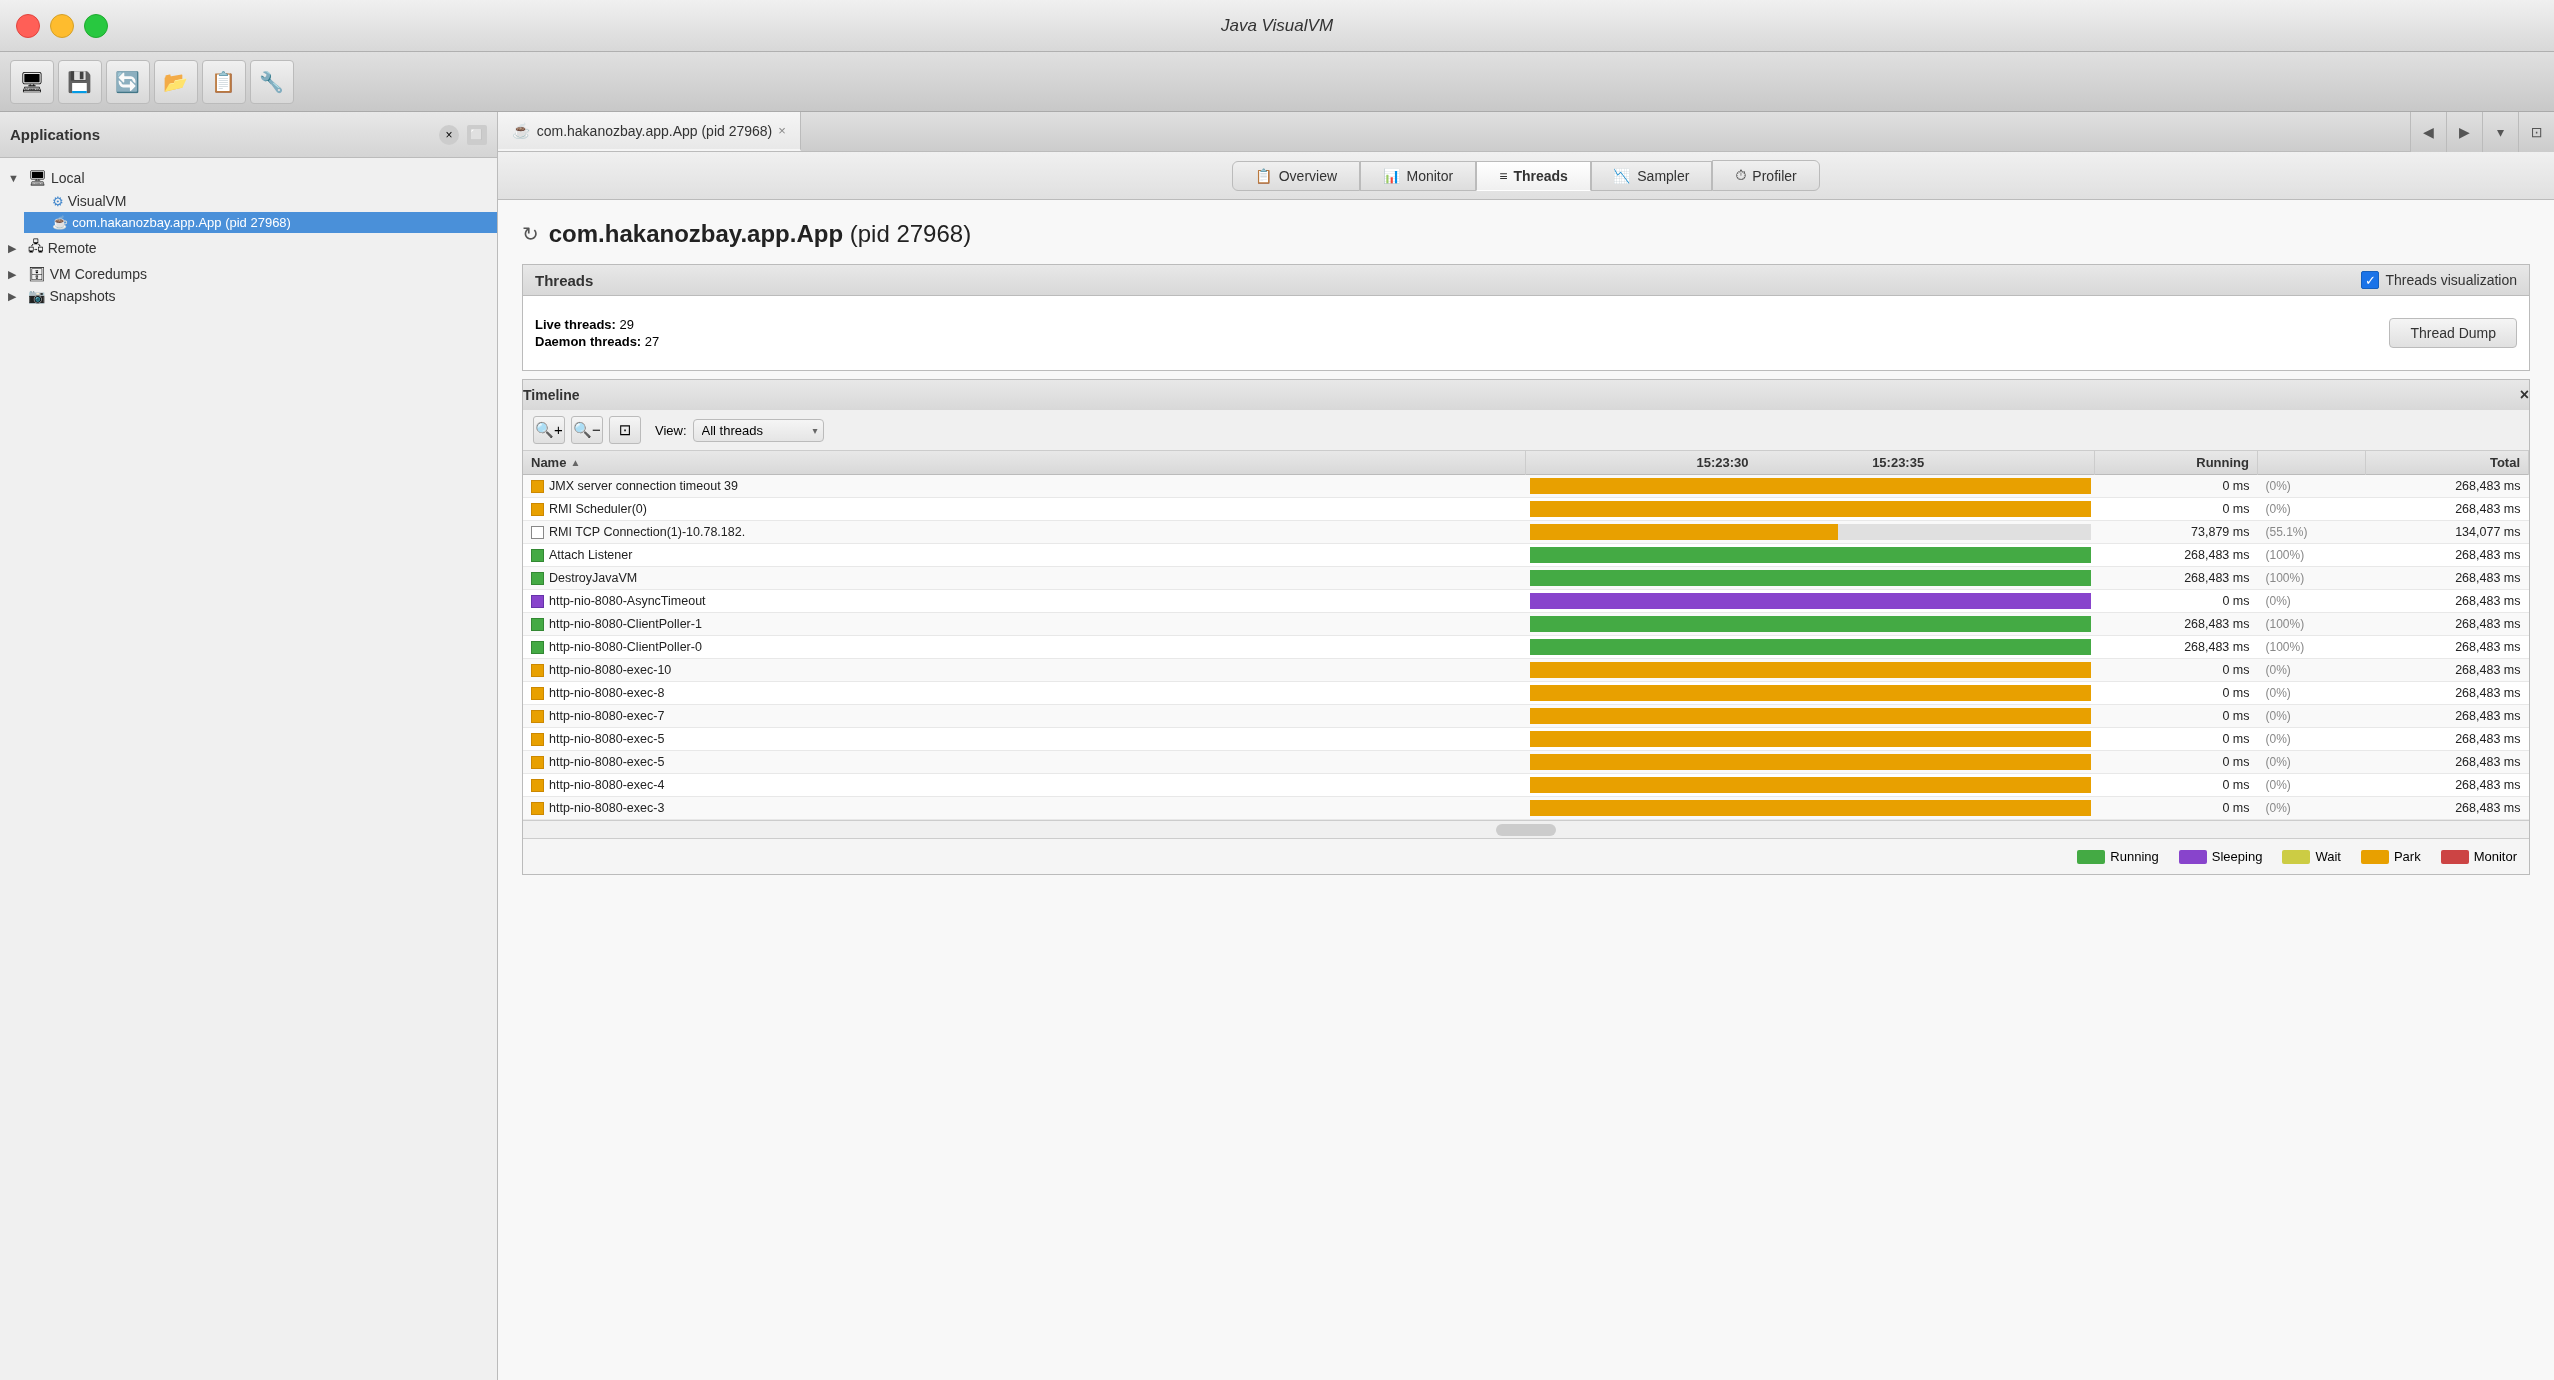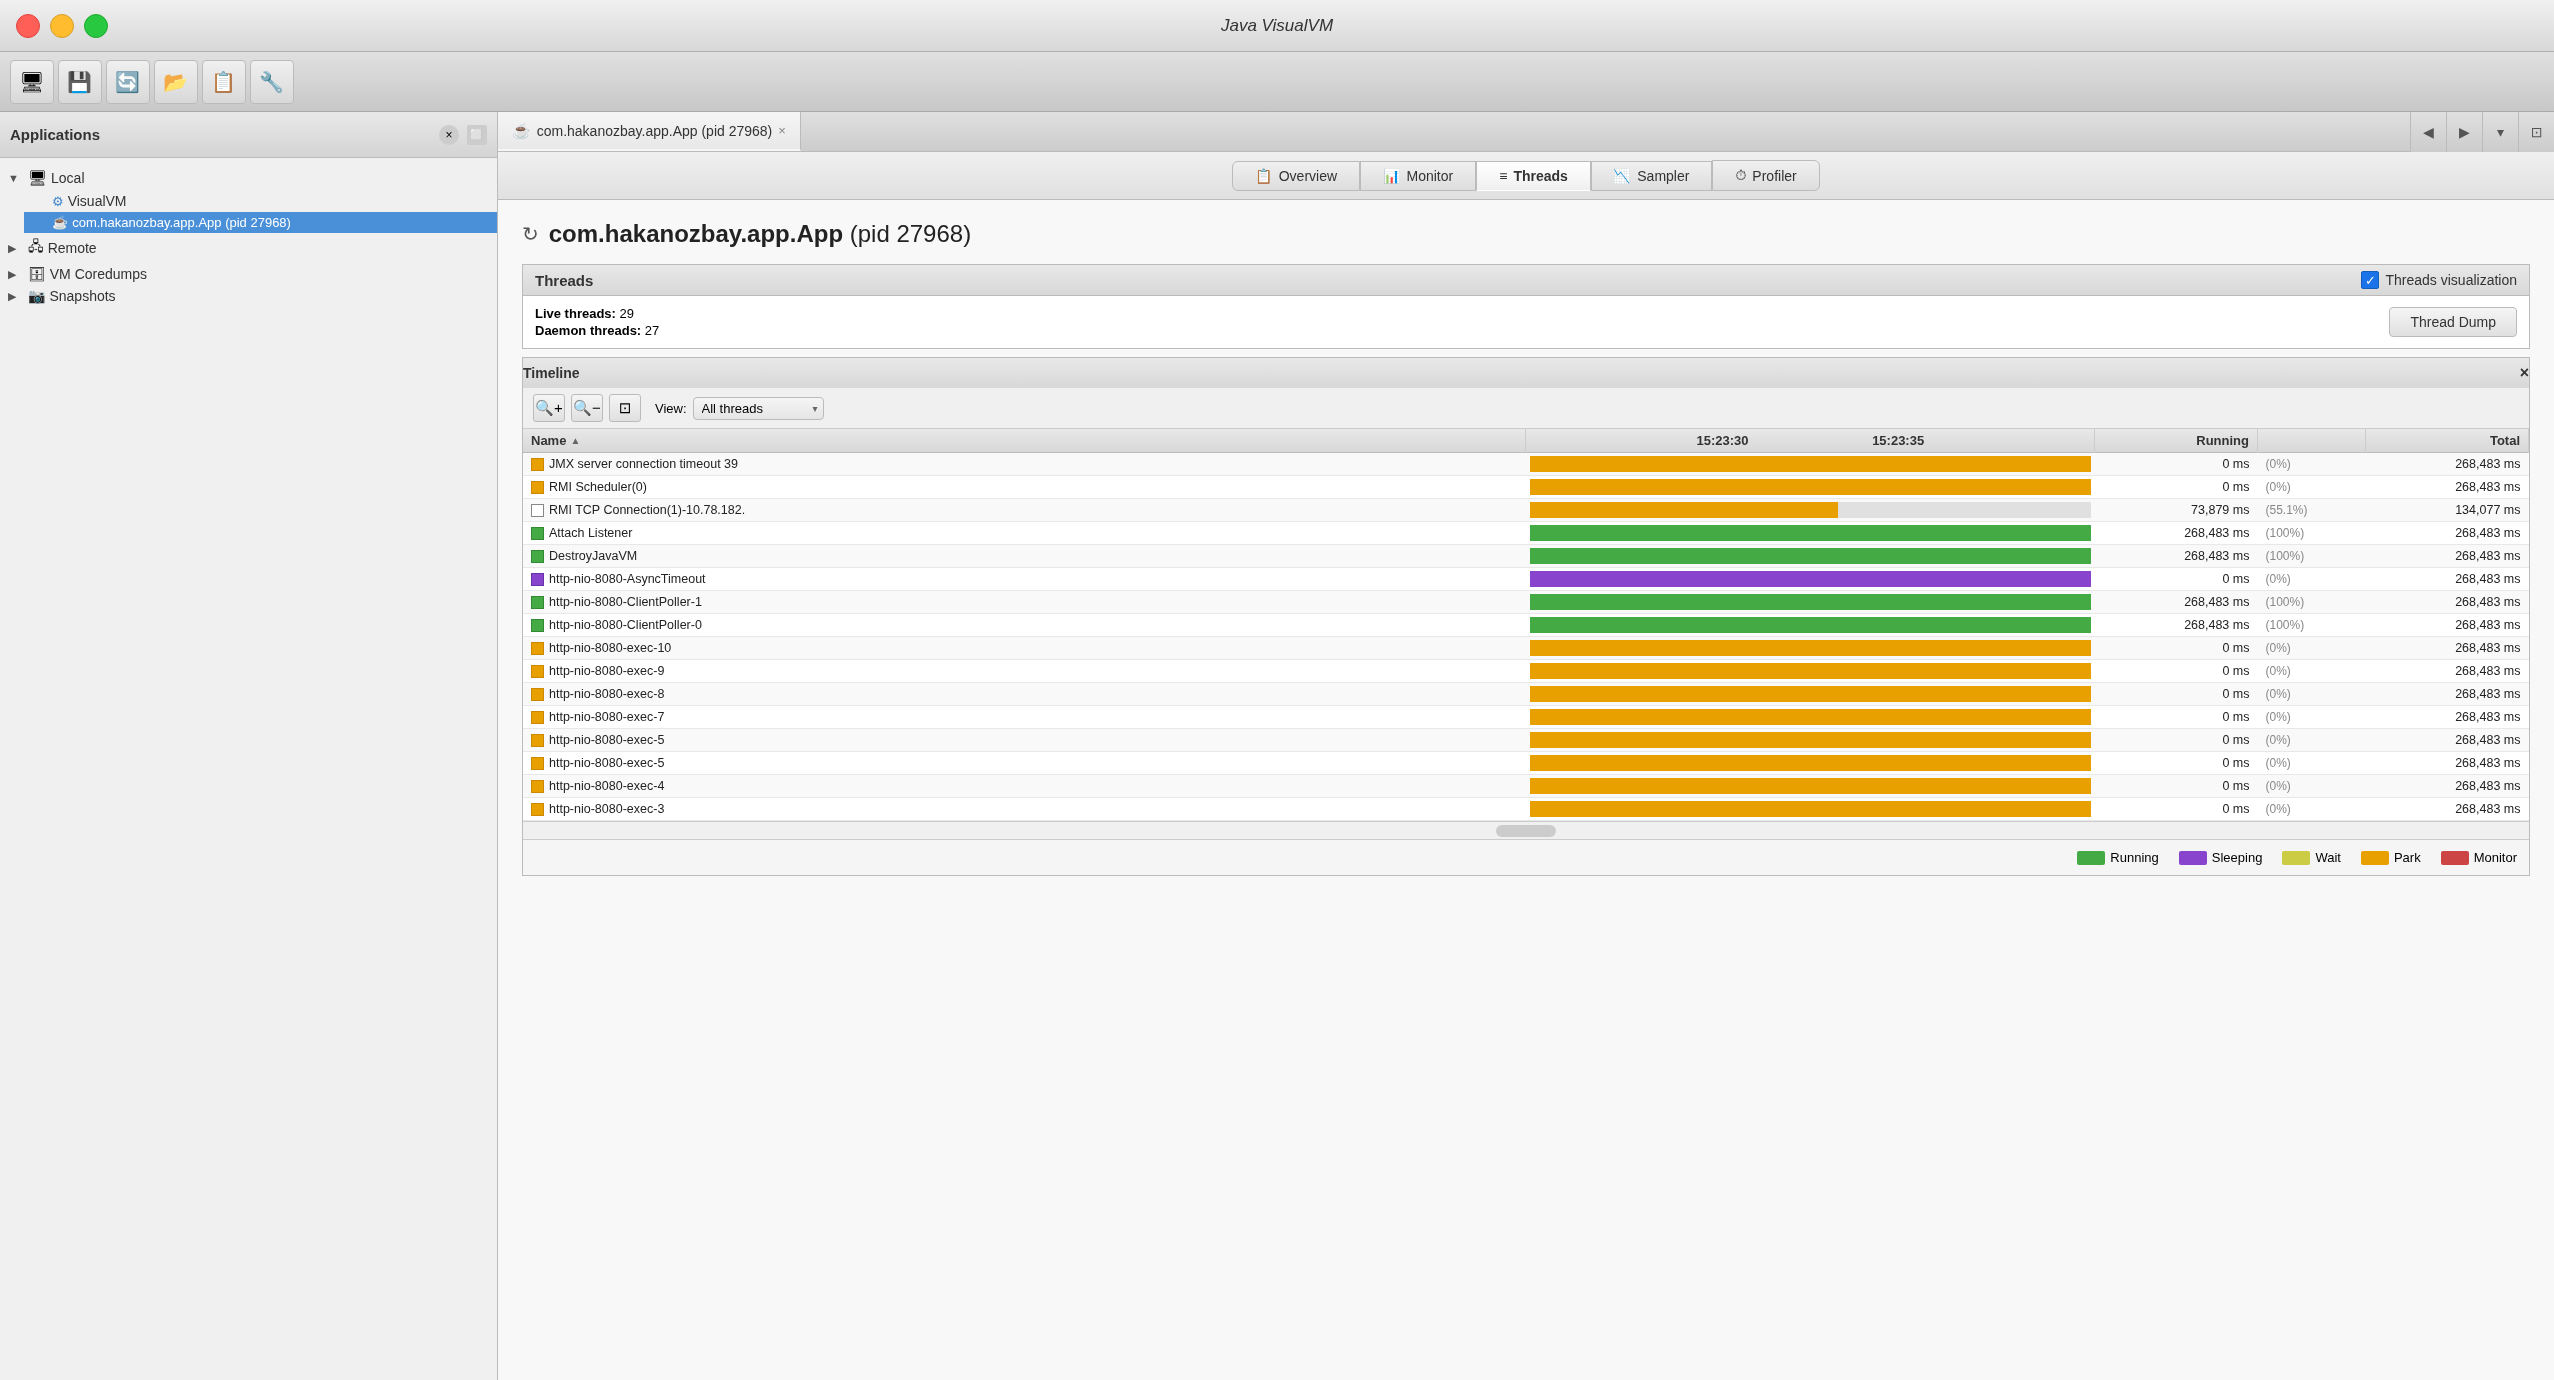--- a/index.html
+++ b/index.html
@@ -260,21 +260,21 @@
       align-items: center;
       justify-content: center;
       color: white;
       font-size: 13px;
     }
 
     .threads-info {
       background: white;
       border: 1px solid #bbb;
       border-top: none;
-      padding: 10px 12px;
+      padding: 21px 12px;
       display: flex;
       flex-direction: column;
       gap: 2px;
       margin-bottom: 8px;
       position: relative;
     }
     .thread-dump-btn {
       position: absolute;
       right: 12px;
       top: 50%;
@@ -715,31 +715,20 @@
                   <td style="width: 420px; padding: 3px 4px;">
                     <div style="height: 16px; background: rgb(224, 224, 224); position: relative; overflow: hidden;">
                       <div style="height: 100%; width: 100%; background: rgb(232, 160, 0); position: absolute; top: 0px; left: 0px;"></div>
                     </div>
                   </td>
                   <td style="text-align: right; width: 120px;">0 ms</td>
                   <td style="color: rgb(136, 136, 136); font-size: 12px; width: 80px;">(0%)</td>
                   <td style="text-align: right; width: 120px;">268,483 ms</td>
                 </tr>
                 <tr>
-                  <td class="name-col"><span style="display: inline-block; width: 13px; height: 13px; border: 1px solid rgb(204, 136, 0); background: rgb(232, 160, 0); margin-right: 5px; vertical-align: middle;"></span><span>http-nio-8080-exec-9</span></td>
-                  <td style="width: 420px; padding: 3px 4px;">
-                    <div style="height: 16px; background: rgb(224, 224, 224); position: relative; overflow: hidden;">
-                      <div style="height: 100%; width: 100%; background: rgb(232, 160, 0); position: absolute; top: 0px; left: 0px;"></div>
-                    </div>
-                  </td>
-                  <td style="text-align: right; width: 120px;">0 ms</td>
-                  <td style="color: rgb(136, 136, 136); font-size: 12px; width: 80px;">(0%)</td>
-                  <td style="text-align: right; width: 120px;">268,483 ms</td>
-                </tr>
-                <tr>
                   <td class="name-col"><span style="display: inline-block; width: 13px; height: 13px; border: 1px solid rgb(204, 136, 0); background: rgb(232, 160, 0); margin-right: 5px; vertical-align: middle;"></span><span>http-nio-8080-exec-8</span></td>
                   <td style="width: 420px; padding: 3px 4px;">
                     <div style="height: 16px; background: rgb(224, 224, 224); position: relative; overflow: hidden;">
                       <div style="height: 100%; width: 100%; background: rgb(232, 160, 0); position: absolute; top: 0px; left: 0px;"></div>
                     </div>
                   </td>
                   <td style="text-align: right; width: 120px;">0 ms</td>
                   <td style="color: rgb(136, 136, 136); font-size: 12px; width: 80px;">(0%)</td>
                   <td style="text-align: right; width: 120px;">268,483 ms</td>
                 </tr>

